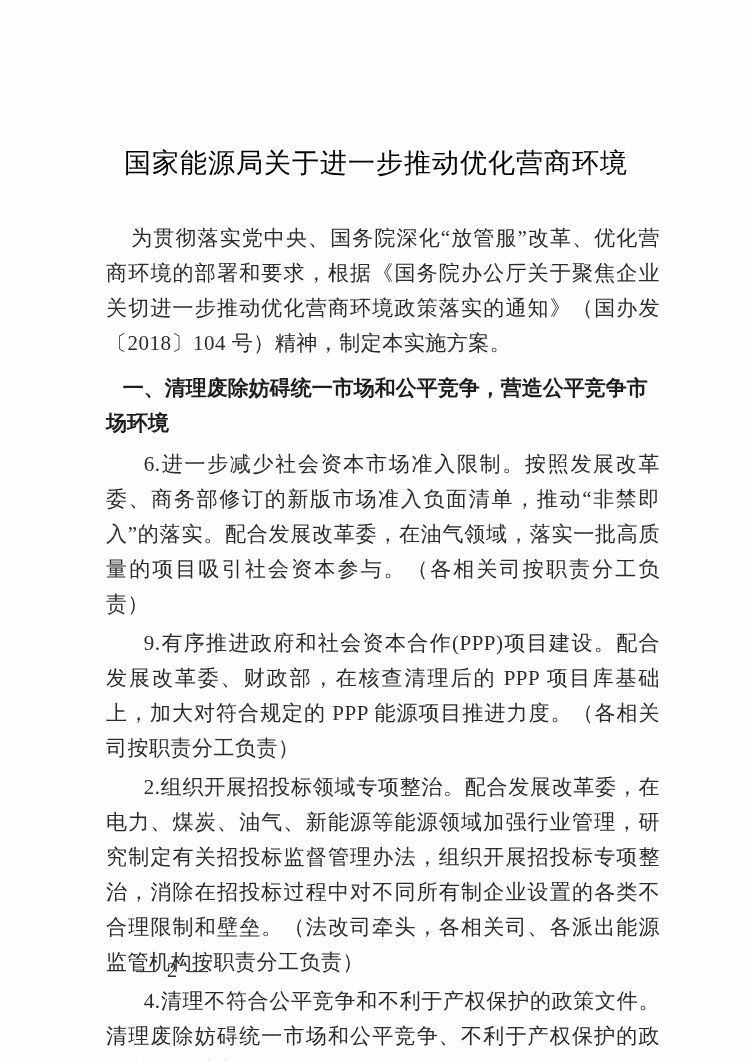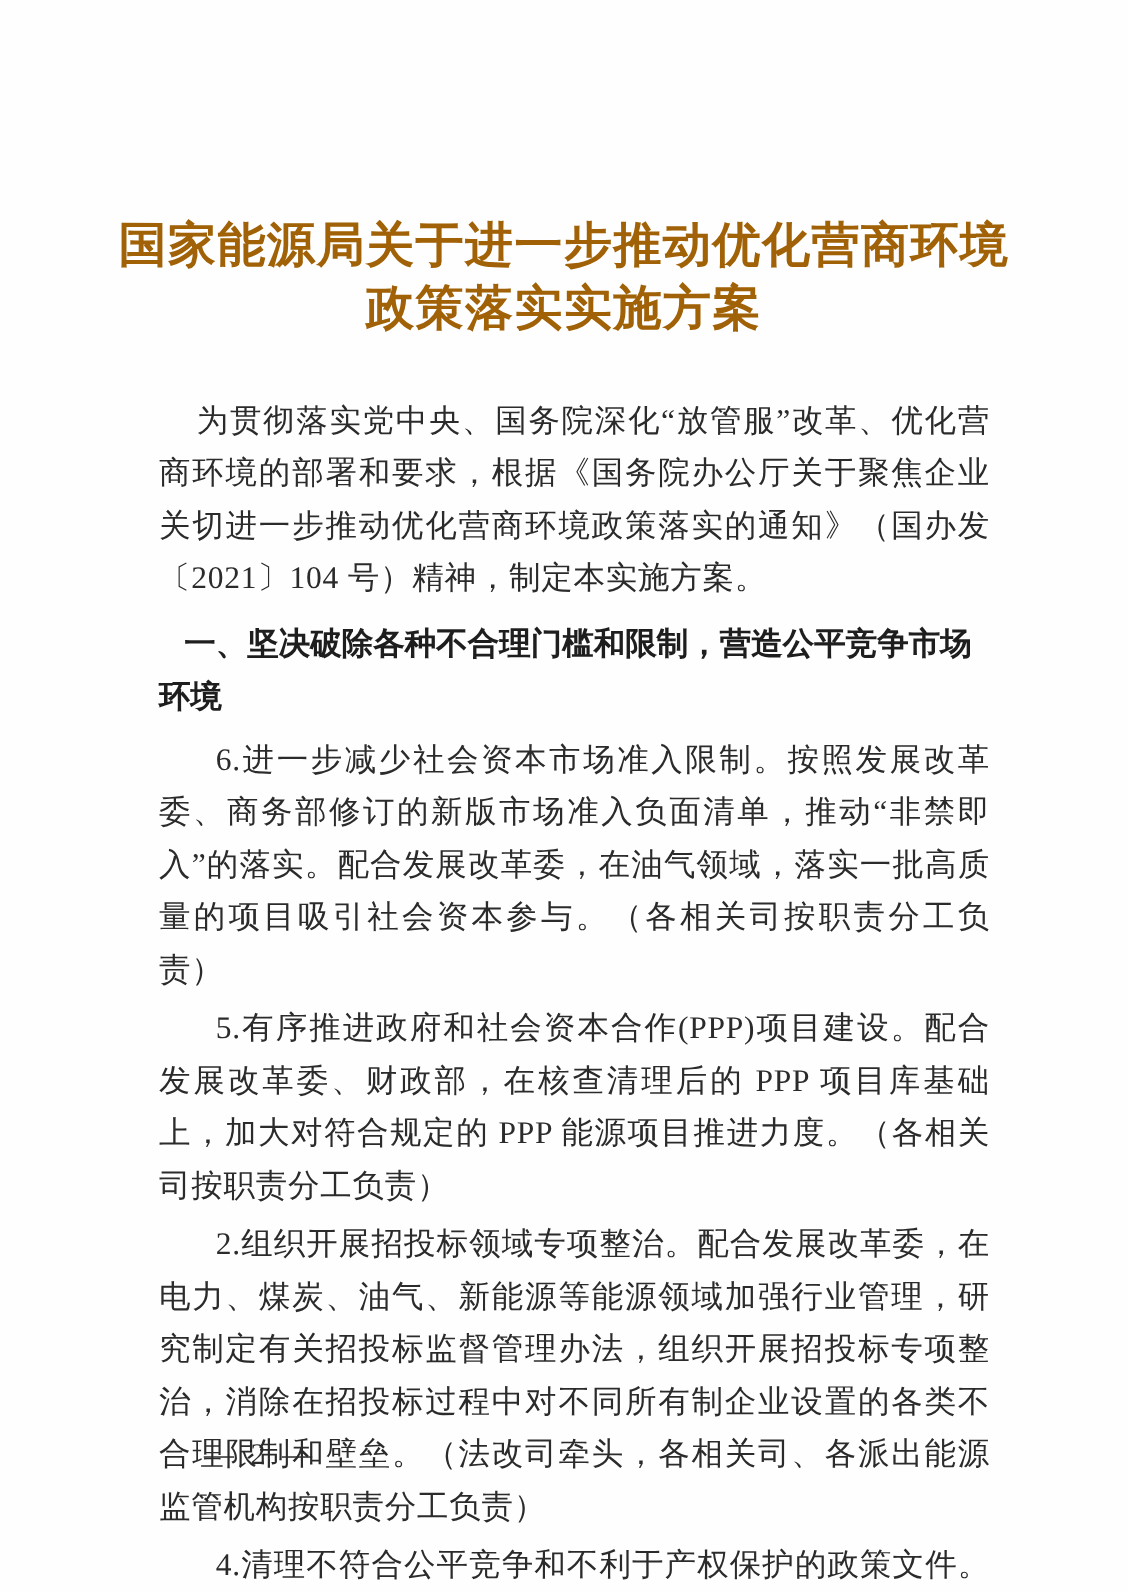--- a/index.html
+++ b/index.html
@@ -14,25 +14,25 @@
     background: #fefefe;
     overflow: hidden;
     font-family: "Liberation Serif", "DejaVu Serif", serif;
     color: #2b2b2b;
     box-sizing: border-box;
   }
   .doc-title {
     margin: 0;
     padding-top: 142px;
     text-align: center;
-    font-size: 32px;
-    font-weight: bold;
+    font-size: 27px;
+    font-weight: normal;
     line-height: 42px;
     letter-spacing: 1px;
-    color: #a16207;
+    color: #000000;
   }
   .title-line { display: block; }
   .content {
     margin: 37px 92px 0 106px;
     font-size: 21px;
     line-height: 35px;
     letter-spacing: 0.5px;
     text-align: justify;
   }
   .para {
@@ -60,32 +60,31 @@
     color: #2b2b2b;
   }
 </style>
 </head>
 <body>
 
 <div class="page">
 
   <h1 class="doc-title">
     <span class="title-line">国家能源局关于进一步推动优化营商环境</span>
-    <span class="title-line">政策落实实施方案</span>
   </h1>
 
   <div class="content">
 
-    <p class="para intro">为贯彻落实党中央、国务院深化“放管服”改革、优化营商环境的部署和要求，根据《国务院办公厅关于聚焦企业关切进一步推动优化营商环境政策落实的通知》（国办发〔2021〕104 号）精神，制定本实施方案。</p>
+    <p class="para intro">为贯彻落实党中央、国务院深化“放管服”改革、优化营商环境的部署和要求，根据《国务院办公厅关于聚焦企业关切进一步推动优化营商环境政策落实的通知》（国办发〔2018〕104 号）精神，制定本实施方案。</p>
 
-    <h2 class="section-heading">一、坚决破除各种不合理门槛和限制，营造公平竞争市场环境</h2>
+    <h2 class="section-heading">一、清理废除妨碍统一市场和公平竞争，营造公平竞争市场环境</h2>
 
     <p class="para item">6.进一步减少社会资本市场准入限制。按照发展改革委、商务部修订的新版市场准入负面清单，推动“非禁即入”的落实。配合发展改革委，在油气领域，落实一批高质量的项目吸引社会资本参与。（各相关司按职责分工负责）</p>
 
-    <p class="para item">5.有序推进政府和社会资本合作(PPP)项目建设。配合发展改革委、财政部，在核查清理后的 PPP 项目库基础上，加大对符合规定的 PPP 能源项目推进力度。（各相关司按职责分工负责）</p>
+    <p class="para item">9.有序推进政府和社会资本合作(PPP)项目建设。配合发展改革委、财政部，在核查清理后的 PPP 项目库基础上，加大对符合规定的 PPP 能源项目推进力度。（各相关司按职责分工负责）</p>
 
     <p class="para item">2.组织开展招投标领域专项整治。配合发展改革委，在电力、煤炭、油气、新能源等能源领域加强行业管理，研究制定有关招投标监督管理办法，组织开展招投标专项整治，消除在招投标过程中对不同所有制企业设置的各类不合理限制和壁垒。（法改司牵头，各相关司、各派出能源监管机构按职责分工负责）</p>
 
     <p class="para item">4.清理不符合公平竞争和不利于产权保护的政策文件。清理废除妨碍统一市场和公平竞争、不利于产权保护的政策文件，对执行公</p>
 
   </div>
 
   <div class="page-number">— 2 —</div>
 
 </div>

